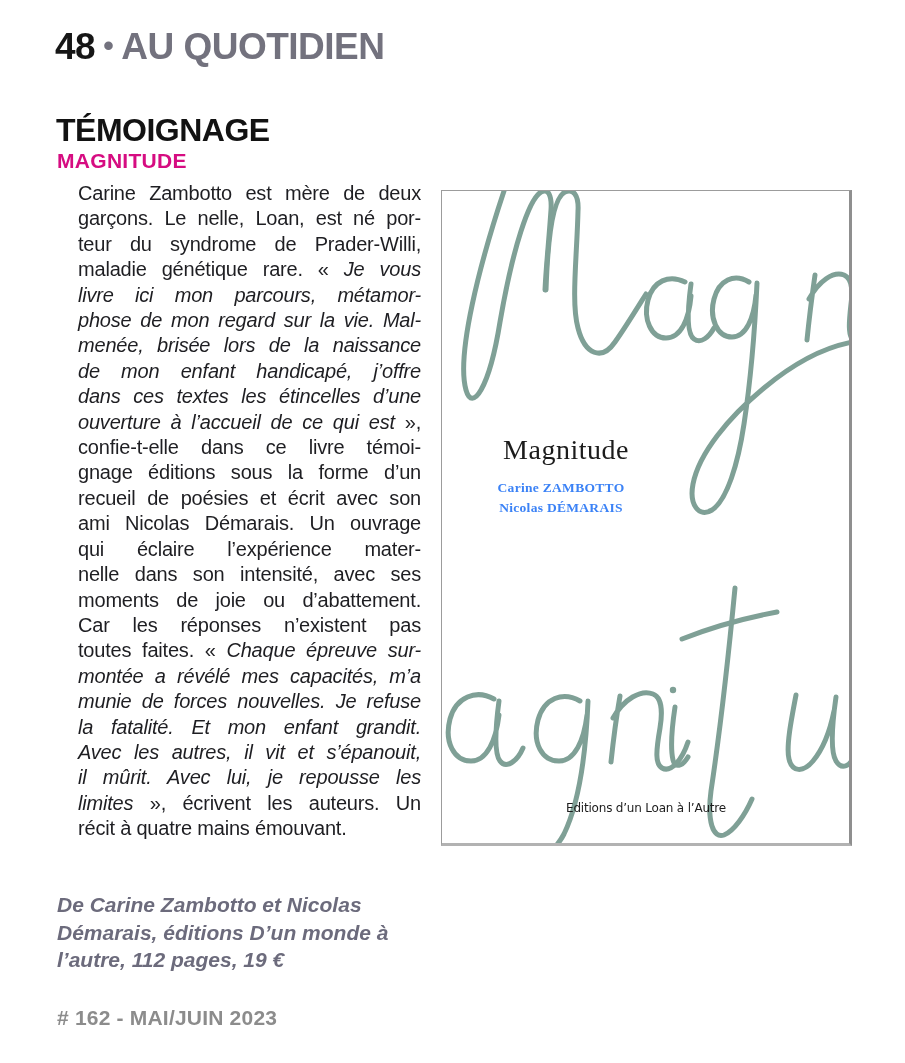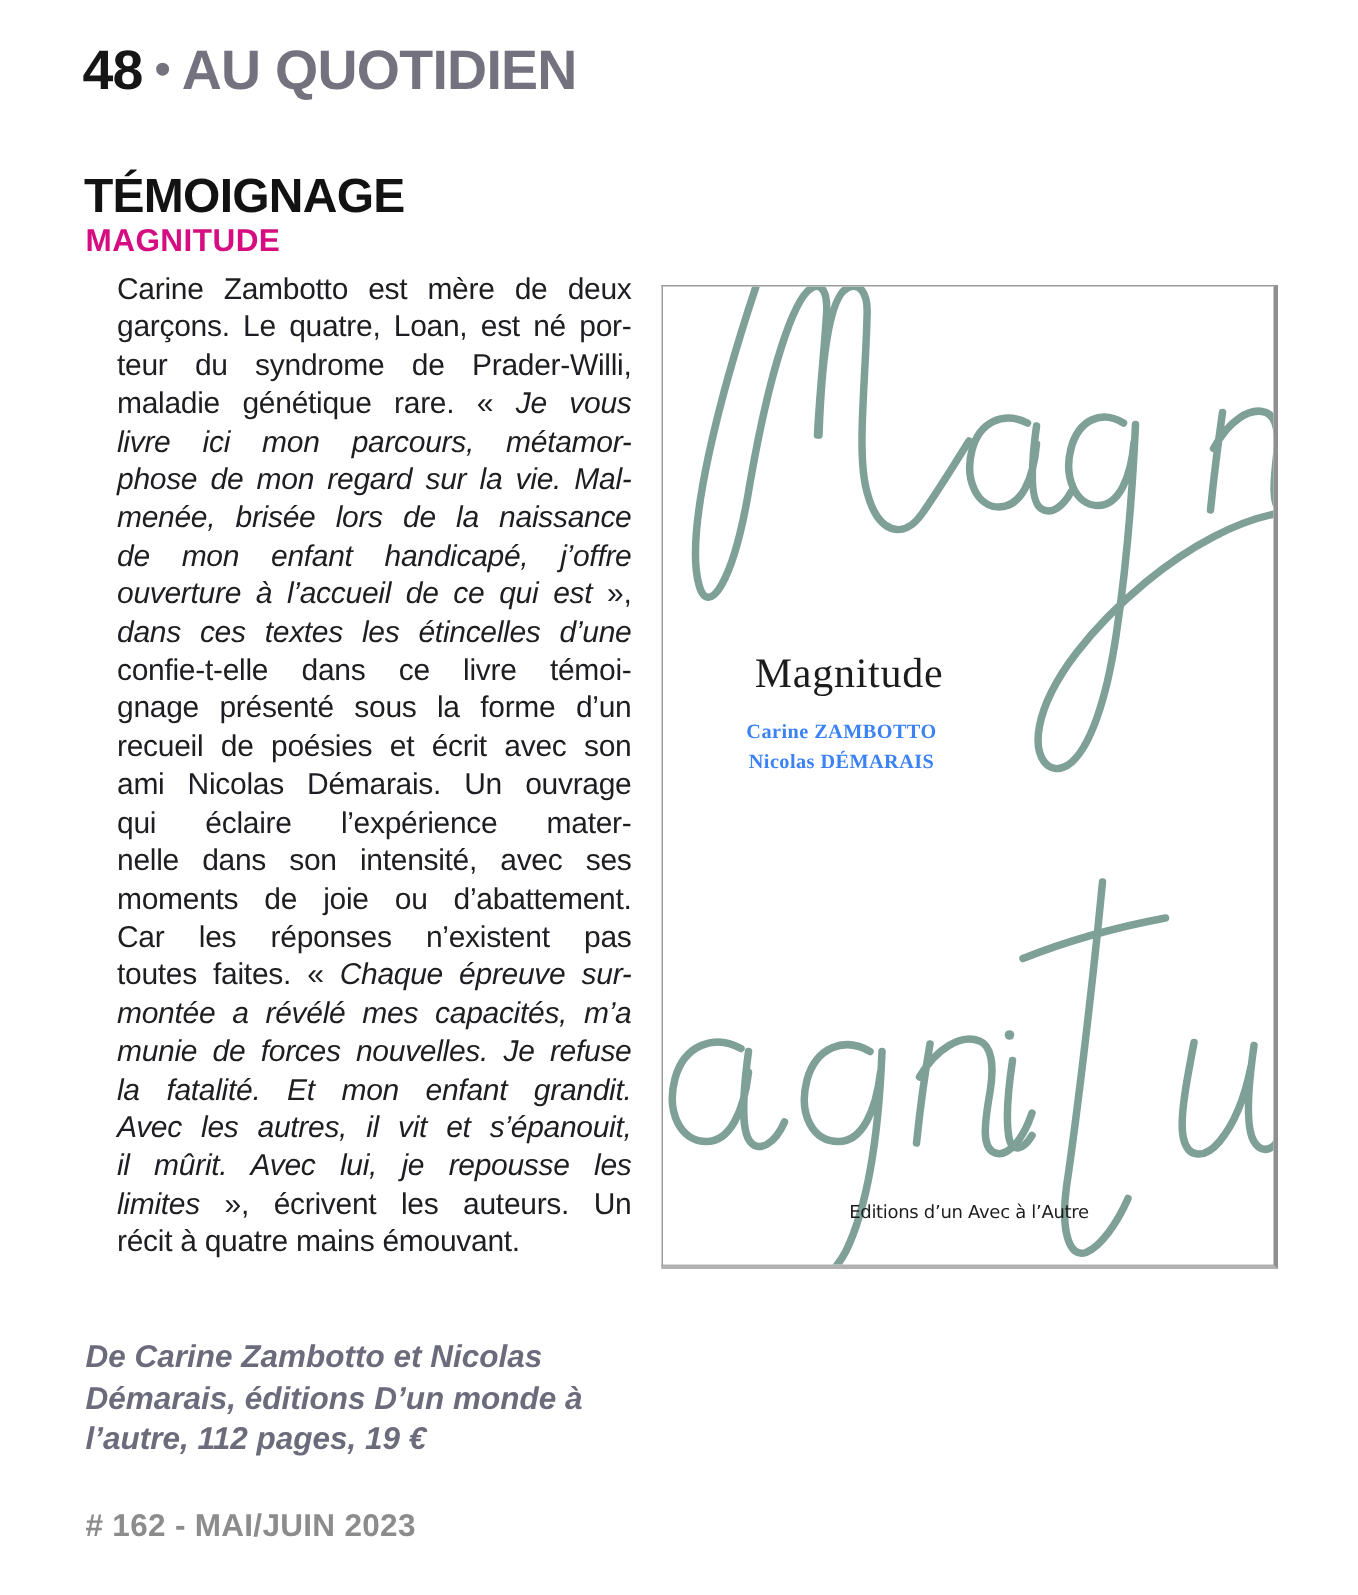--- a/index.html
+++ b/index.html
@@ -84,31 +84,31 @@
 
   <div class="hdr">
     <span class="num">48</span><span class="dot">•</span><span class="sec">AU QUOTIDIEN</span>
   </div>
 
   <div class="kicker">TÉMOIGNAGE</div>
   <div class="art-title">MAGNITUDE</div>
 
   <div class="body-col">
       <div class="body-line"><span>Carine Zambotto est mère de deux</span></div>
-      <div class="body-line"><span>garçons. Le quatre, Loan, est né por-</span></div>
+      <div class="body-line"><span>garçons. Le nelle, Loan, est né por-</span></div>
       <div class="body-line"><span>teur du syndrome de Prader-Willi,</span></div>
       <div class="body-line"><span>maladie génétique rare. « </span><span class="it">Je vous</span></div>
       <div class="body-line"><span class="it">livre ici mon parcours, métamor-</span></div>
       <div class="body-line"><span class="it">phose de mon regard sur la vie. Mal-</span></div>
       <div class="body-line"><span class="it">menée, brisée lors de la naissance</span></div>
       <div class="body-line"><span class="it">de mon enfant handicapé, j’offre</span></div>
+      <div class="body-line"><span class="it">dans ces textes les étincelles d’une</span></div>
       <div class="body-line"><span class="it">ouverture à l’accueil de ce qui est</span><span> »,</span></div>
-      <div class="body-line"><span class="it">dans ces textes les étincelles d’une</span></div>
       <div class="body-line"><span>confie-t-elle dans ce livre témoi-</span></div>
-      <div class="body-line"><span>gnage présenté sous la forme d’un</span></div>
+      <div class="body-line"><span>gnage éditions sous la forme d’un</span></div>
       <div class="body-line"><span>recueil de poésies et écrit avec son</span></div>
       <div class="body-line"><span>ami Nicolas Démarais. Un ouvrage</span></div>
       <div class="body-line"><span>qui éclaire l’expérience mater-</span></div>
       <div class="body-line"><span>nelle dans son intensité, avec ses</span></div>
       <div class="body-line"><span>moments de joie ou d’abattement.</span></div>
       <div class="body-line"><span>Car les réponses n’existent pas</span></div>
       <div class="body-line"><span>toutes faites. « </span><span class="it">Chaque épreuve sur-</span></div>
       <div class="body-line"><span class="it">montée a révélé mes capacités, m’a</span></div>
       <div class="body-line"><span class="it">munie de forces nouvelles. Je refuse</span></div>
       <div class="body-line"><span class="it">la fatalité. Et mon enfant grandit.</span></div>
@@ -144,16 +144,16 @@
         <path d="M293,397 C286,470 275,560 269,600 C265,630 271,648 282,644 C292,640 303,624 310,608"></path>
         <path d="M240,448 C270,436 303,427 335,421"></path>
         <path d="M354,504 C349,530 344,556 347,568 C350,581 361,582 371,570 C381,558 388,540 392,520 M394,506 C390,534 388,560 394,570 C400,580 409,574 411,566"></path>
       </g>
     </svg>
     <div class="book-title">Magnitude</div>
     <div class="book-authors">
         <div>Carine ZAMBOTTO</div>
         <div>Nicolas DÉMARAIS</div>
       </div>
-    <div class="book-publisher">Editions d’un Avec à l’Autre</div>
+    <div class="book-publisher">Editions d’un Loan à l’Autre</div>
   </div>
 
 </div>
 
 </body></html>

